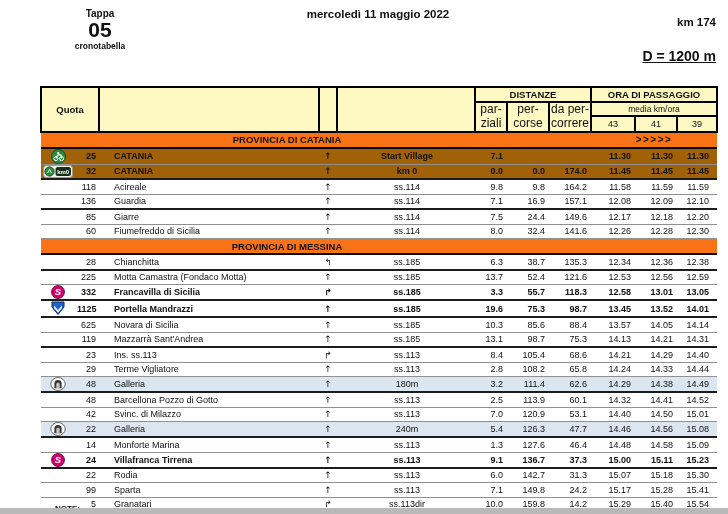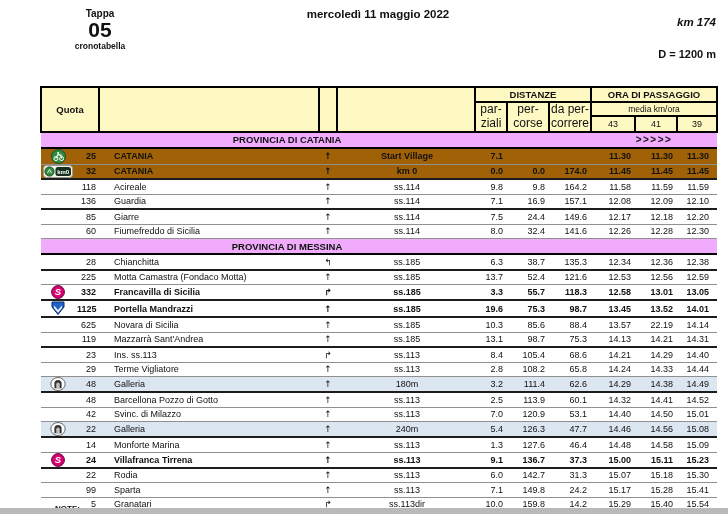--- a/index.html
+++ b/index.html
@@ -12,22 +12,22 @@
   
   .page-header{position:absolute;top:8px;left:40px;width:676px;display:flex;}
   .stage-block{width:120px;text-align:center;}
   .stage-label{font-size:10px;font-weight:bold;}
   .stage-number{font-size:21px;font-weight:bold;line-height:1.05;}
   .stage-sub{font-size:8.5px;font-weight:bold;}
   .title-block{flex:1;text-align:center;}
   .race-title{font-size:15px;font-weight:bold;letter-spacing:.5px;padding-top:6px;}
   .race-date{font-size:11.5px;font-weight:bold;}
   .meta-block{width:120px;text-align:right;}
-  .race-km{font-size:11.5px;font-weight:bold;padding-top:8px;font-style:italic;}
-  .race-elev{font-size:11px;font-weight:bold;margin-top:20px;}
+  .race-km{font-size:11.5px;font-weight:bold;padding-top:8px;}
+  .race-elev{font-size:14px;font-weight:bold;margin-top:20px;text-decoration:underline;}
 
   
   table{position:absolute;left:40px;top:86px;width:676px;border-collapse:collapse;table-layout:fixed;}
   thead th{border:2px solid #000;background:#fef9c3;padding:0;vertical-align:middle;text-align:center;}
   th.h-quota{font-size:9.5px;font-weight:bold;}
   th.h-title{font-size:9.5px;font-weight:bold;height:13px;}
   th.h-sub{font-size:12px;font-weight:normal;line-height:1.15;white-space:pre-line;height:24px;}
   th.h-media{font-size:8.5px;font-weight:normal;height:10px;}
   th.h-speed{font-size:9px;font-weight:normal;height:12px;}
 
@@ -40,21 +40,21 @@
 
   td.c-icon{text-align:center;padding:0;}
   td.c-icon svg{vertical-align:middle;display:inline-block;}
   td.c-quota{text-align:right;padding-right:3px;}
   td.c-name{text-align:left;padding-left:15px;}
   td.c-arrow{text-align:center;padding:0;font-family:"DejaVu Sans",sans-serif;font-size:9px;}
   td.c-route{text-align:center;padding-left:4px;}
   td.c-num,td.c-time{text-align:right;padding-right:4px;}
   td.t39{padding-right:8px;}
 
-  tr.section-row td{border-left:none;border-right:none;background:#f0abfc;height:14px;border-bottom:2px solid #000;}
+  tr.section-row td{border-left:none;border-right:none;background:#f97316;height:14px;border-bottom:2px solid #000;}
   td.secname{font-size:9.5px;font-weight:bold;text-align:center;}
   td.marker{font-size:10px;font-weight:bold;text-align:center;letter-spacing:1.5px;}
 
   
   .note{position:absolute;left:55px;top:504px;font-size:8px;font-weight:bold;}
   .bottom-edge{position:absolute;left:0;right:0;bottom:0;height:6px;background:#b9b9b9;}
 </style>
 </head>
 <body>
 
@@ -275,21 +275,21 @@
       <tr class="">
         <td class="c-icon"></td>
         <td class="c-quota">625</td>
         <td class="c-name">Novara di Sicilia</td>
         <td class="c-arrow">↑</td>
         <td class="c-route">ss.185</td>
         <td class="c-num">10.3</td>
         <td class="c-num">85.6</td>
         <td class="c-num">88.4</td>
         <td class="c-time">13.57</td>
-        <td class="c-time">22.19</td>
+        <td class="c-time">14.05</td>
         <td class="c-time t39">14.14</td>
       </tr>
       <tr class="hb">
         <td class="c-icon"></td>
         <td class="c-quota">119</td>
         <td class="c-name">Mazzarrà Sant'Andrea</td>
         <td class="c-arrow">↑</td>
         <td class="c-route">ss.185</td>
         <td class="c-num">13.1</td>
         <td class="c-num">98.7</td>

